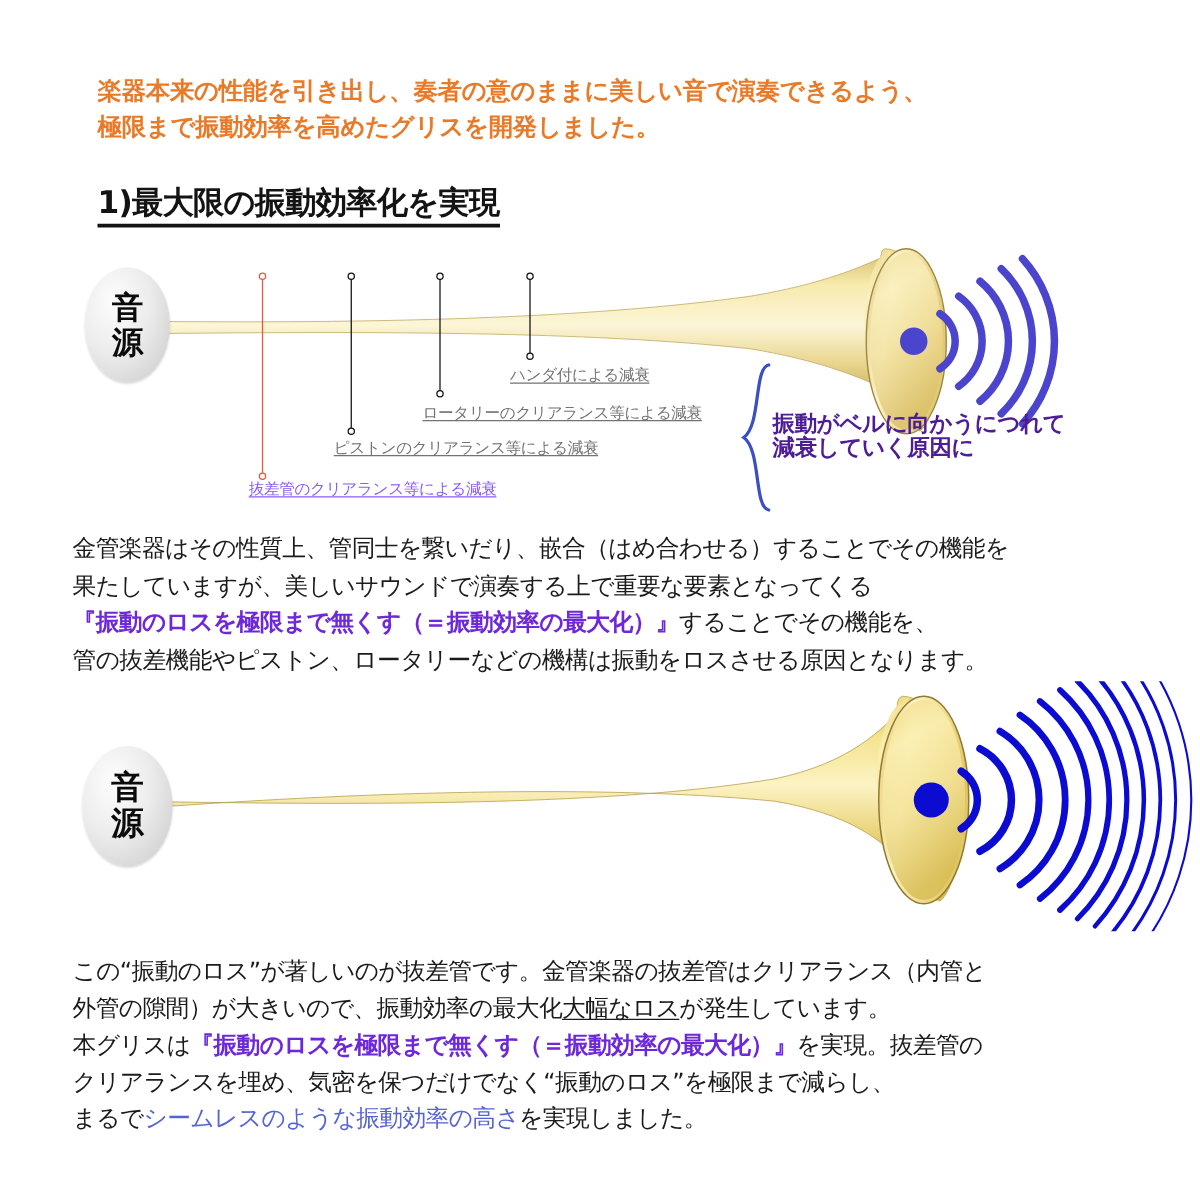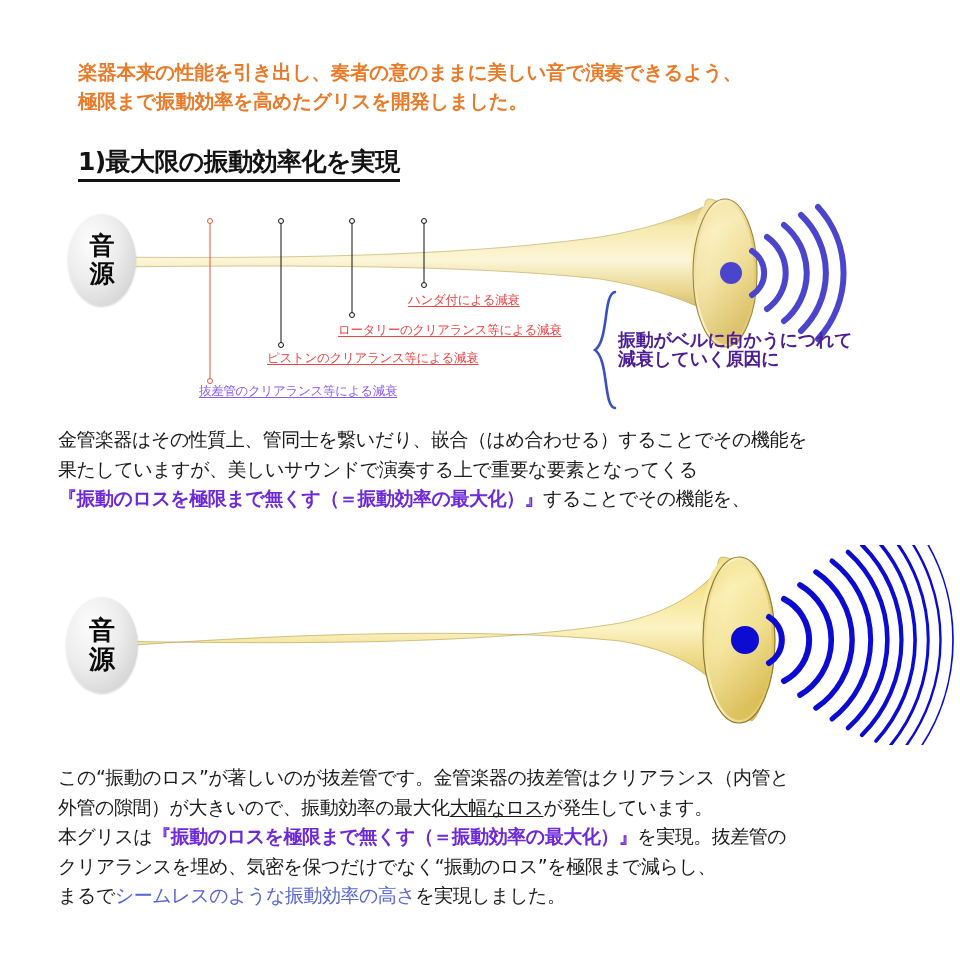--- a/index.html
+++ b/index.html
@@ -97,21 +97,21 @@
     box-sizing: border-box;
   }
   .leader.red .dot { border-color: #E8573C; }
   .leader .dot.top { top: -3px; }
   .leader .dot.bot { bottom: -3px; }
 
   .leader-label {
     position: absolute;
     font-size: 12.5px;
     line-height: 16px;
-    color: #ef4444;
+    color: #737373;
     text-decoration: underline;
     text-underline-offset: 2px;
     white-space: nowrap;
     letter-spacing: -0.3px;
     z-index: 5;
   }
   .leader-label.red { color: #8b5cf6; }
 
   
   .brace-note {
@@ -244,20 +244,21 @@
   <div class="brace-note" style="left:618px; top:145px;">
     <span style="display:block;">振動がベルに向かうにつれて</span>
     <span style="display:block;">減衰していく原因に</span>
   </div>
 </div>
 
 <div class="body-para" id="para-middle" style="left:58px; top:425px; width:880px;">
     <span class="pline"><span>金管楽器はその性質上、管同士を繋いだり、嵌合（はめ合わせる）することでその機能を</span></span>
     <span class="pline"><span>果たしていますが、美しいサウンドで演奏する上で重要な要素となってくる</span></span>
     <span class="pline"><span class="em-blue">『振動のロスを極限まで無くす（＝振動効率の最大化）』</span><span>することでその機能を、</span></span>
+    <span class="pline"><span>管の抜差機能やピストン、ロータリーなどの機構は振動をロスさせる原因となります。</span></span>
   </div>
 
 <div class="figure" id="figure-bottom" style="left:0; top:545px; width:960px; height:200px;">
 
   <svg width="960" height="200" viewBox="0 0 960 200" style="position:absolute; left:0; top:0;">
     <defs>
       <linearGradient id="tubeGradBot" x1="0" y1="0" x2="0" y2="1">
         <stop offset="0%" stop-color="#CBAF52"></stop>
         <stop offset="20%" stop-color="#F4E38C"></stop>
         <stop offset="50%" stop-color="#FCF3C4"></stop>

